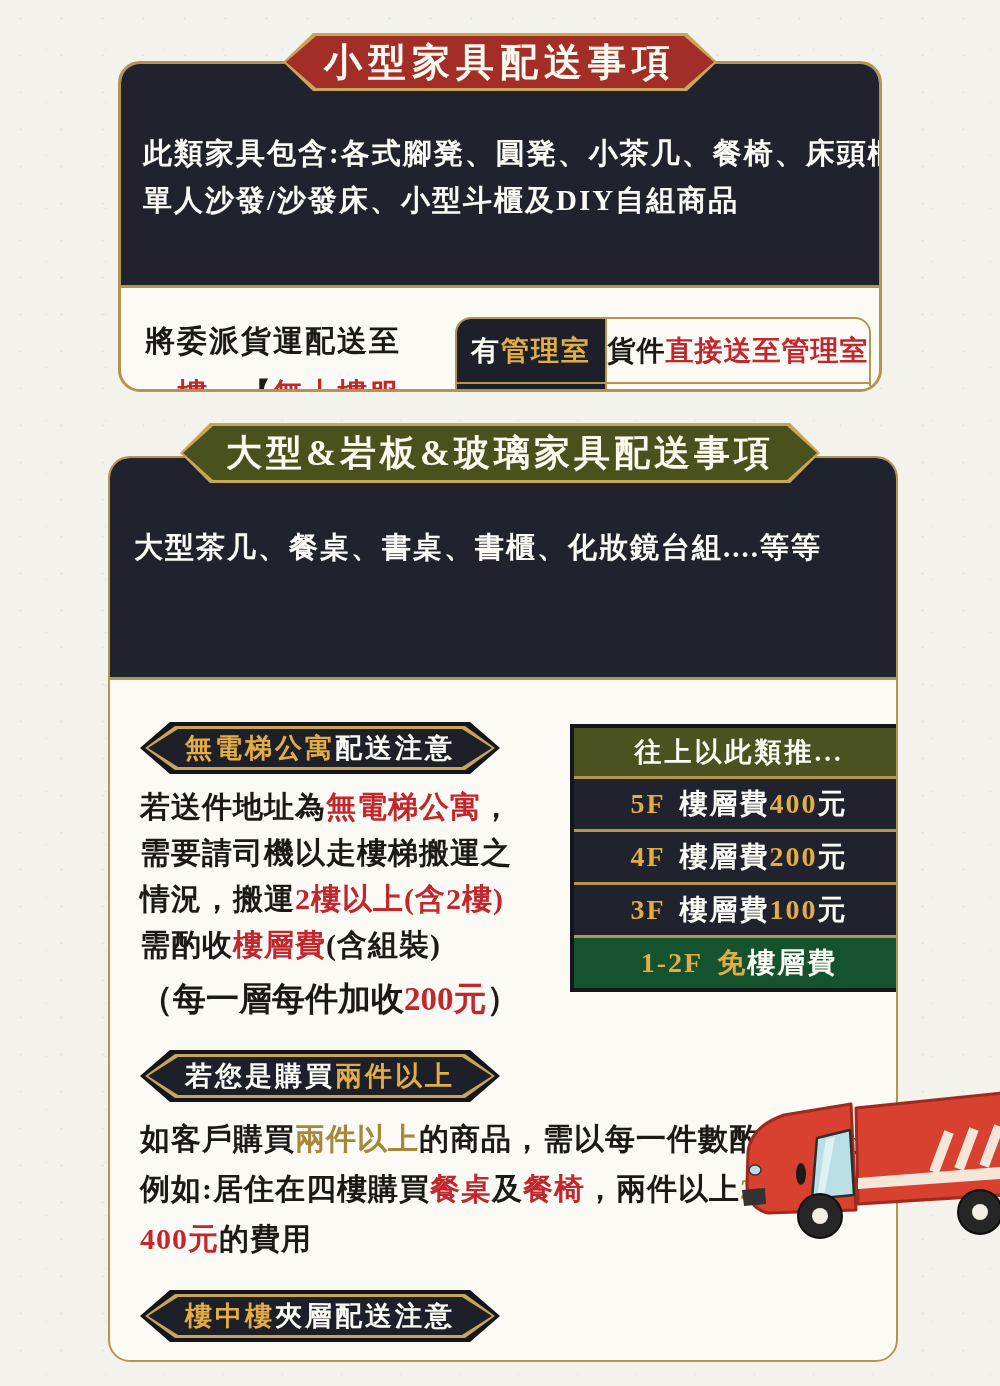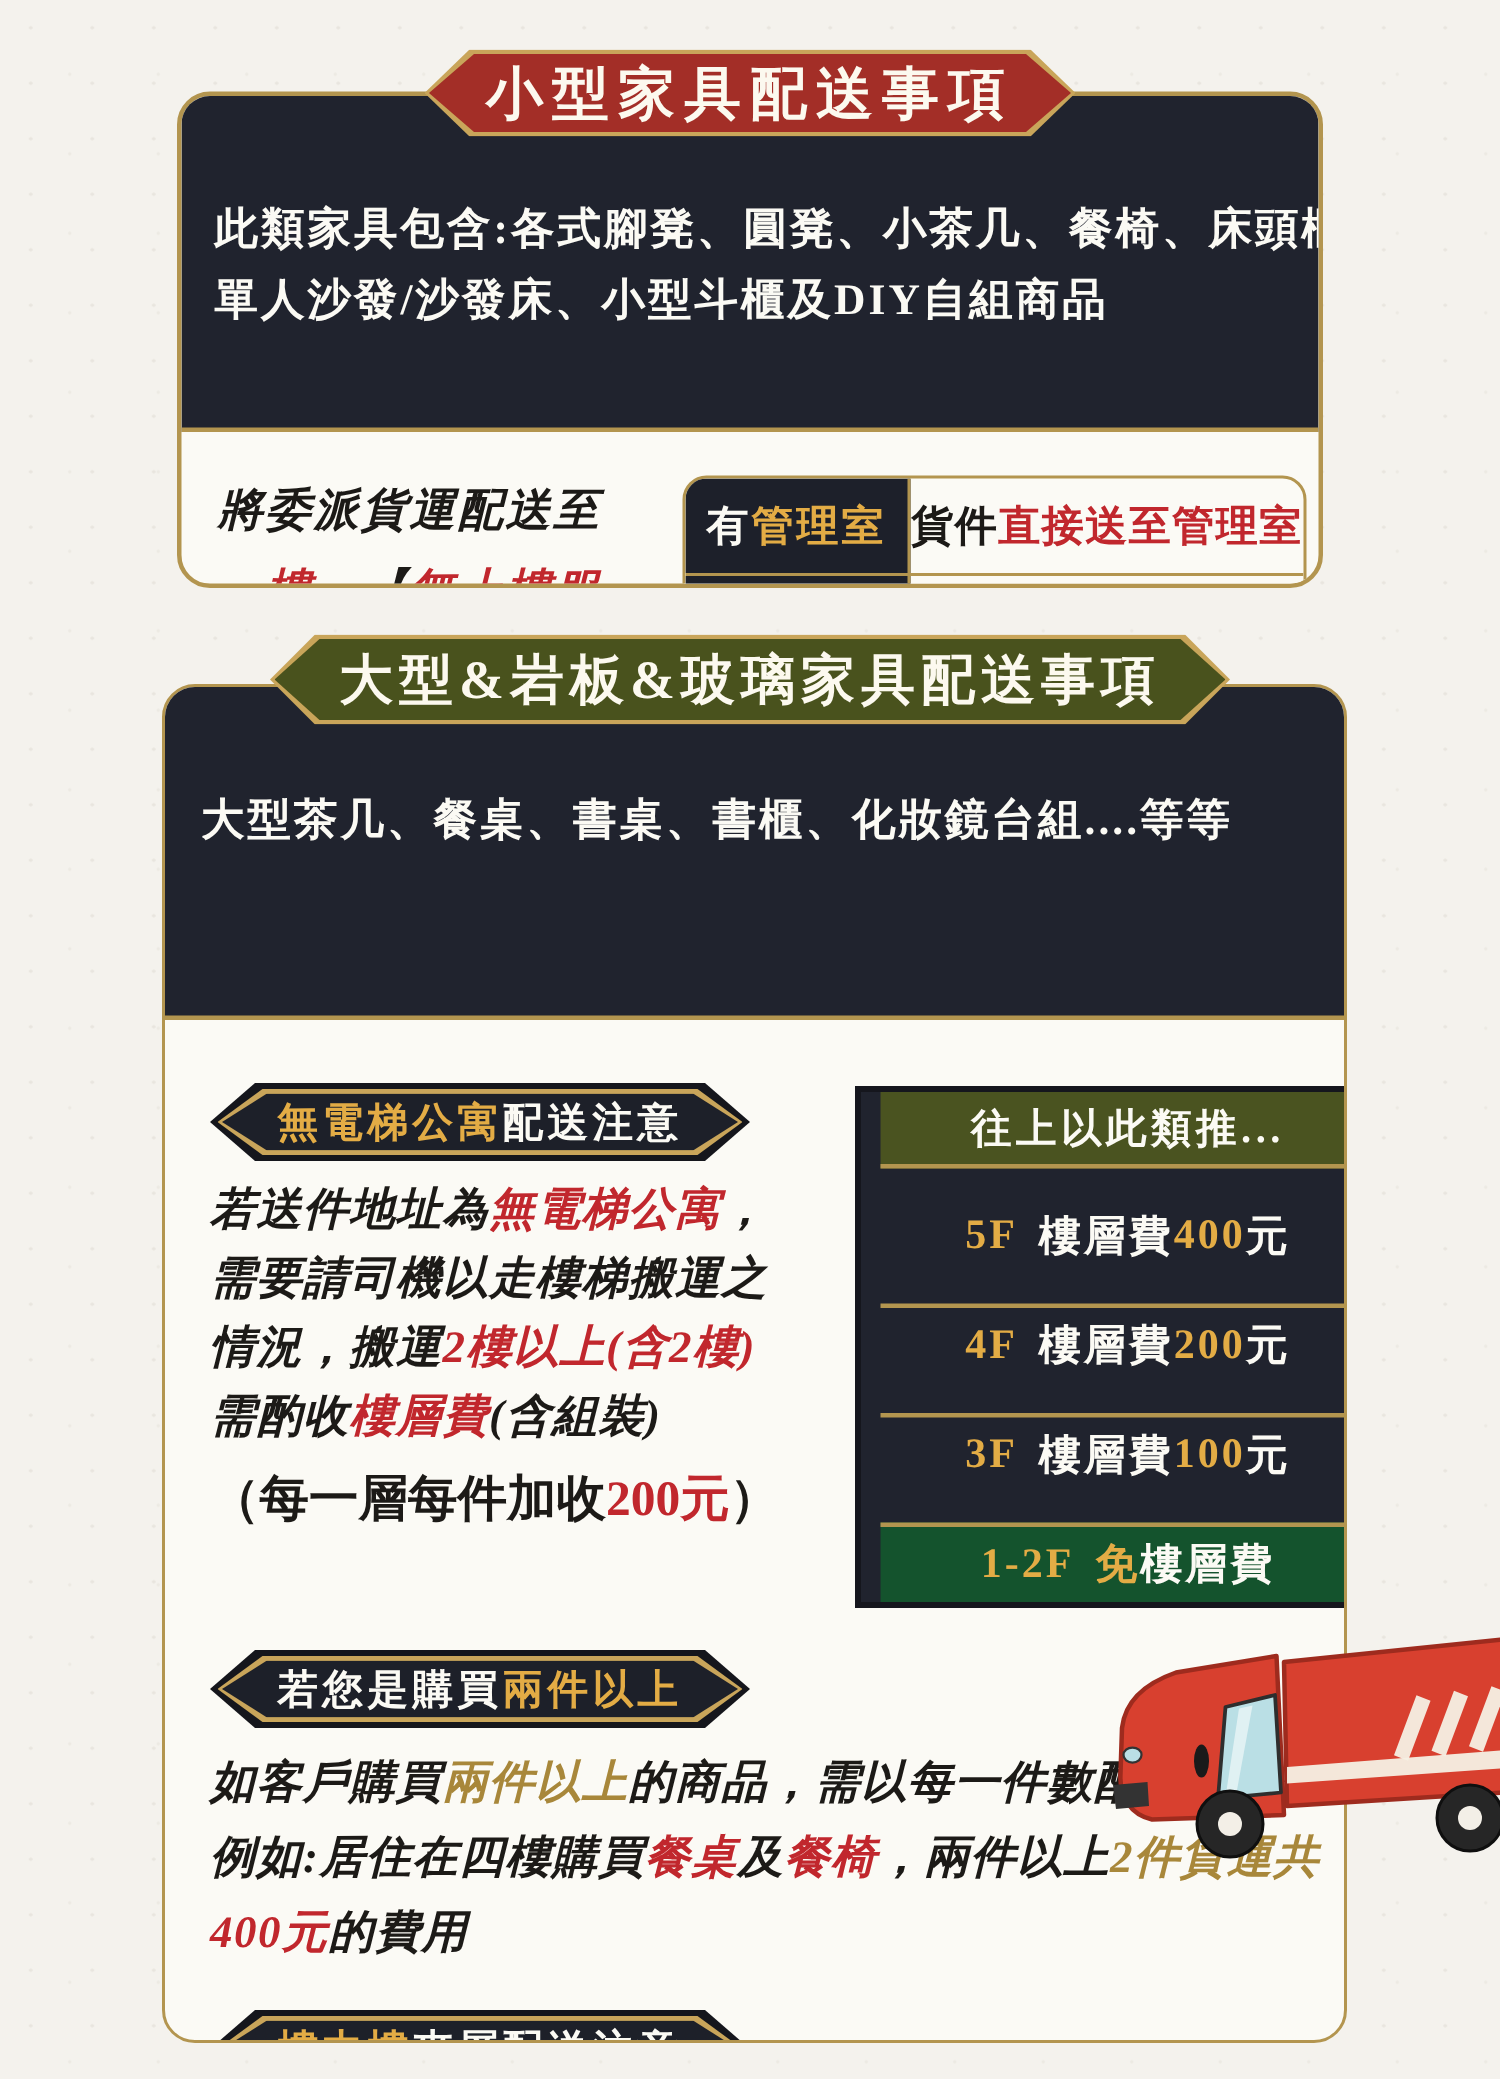--- a/index.html
+++ b/index.html
@@ -42,21 +42,21 @@
     background:#fbfaf5;overflow:hidden;
   }
   .darkpart{background:#20232e;border-bottom:3px solid #b3954f;color:#fbfaf4;}
   .inc-line{white-space:nowrap;font-size:29px;letter-spacing:2px;line-height:47px;}
   
   .seg-k{color:#1c1a17;}
   .seg-r{color:#c1272d;}
   .seg-g{color:#a8873a;}
   .seg-w{color:#fbfaf4;}
   .seg-gb{color:#e3ac45;}
-  .line{white-space:nowrap;font-style:italic;}
+  .line{white-space:nowrap;}
   
   #box1-light{display:flex;padding:26px 8px 0 24px;gap:14px;}
   #delivery-note{width:296px;font-size:30px;line-height:53px;letter-spacing:2px;}
   #management-table{
     flex:1;border:2px solid #b3954f;border-radius:16px;overflow:hidden;
     align-self:flex-start;margin-top:3px;background:#fbfaf5;
   }
   .mgmt-row{display:flex;height:63px;}
   .mgmt-row + .mgmt-row{border-top:2px solid #b3954f;}
   .mgmt-left{
@@ -69,29 +69,29 @@
     font-size:28px;letter-spacing:1px;white-space:nowrap;
   }
   
   #box2-light{padding:42px 24px 0 30px;position:relative;}
   #row-no-elevator{display:flex;gap:22px;}
   #col-left{width:408px;flex:none;}
   #para-no-elevator{margin-top:10px;font-size:30px;line-height:46px;letter-spacing:1px;}
   #paren-line{font-size:33px;margin-top:9px;letter-spacing:0px;white-space:nowrap;}
   #floor-fee-table{
     width:330px;flex:none;margin-top:2px;border:4px solid #15161d;
-    background:#20232e;align-self:flex-start;padding-left:13px;
+    background:#20232e;align-self:flex-start;
   }
   .ft-head{
     height:48px;background:#4a5320;display:flex;align-items:center;justify-content:center;
     color:#fbfaf4;font-size:27px;letter-spacing:3px;border-bottom:3px solid #b3954f;
   }
   .ft-row{
     height:50px;display:flex;align-items:center;justify-content:center;
-    font-size:28px;letter-spacing:2px;white-space:nowrap;margin-top:20px;
+    font-size:28px;letter-spacing:2px;white-space:nowrap;
   }
   .ft-row + .ft-row{border-top:3px solid #b3954f;}
   .ft-free{background:#14532d;}
   .mr14{margin-right:14px;}
   
   .para{font-size:30px;line-height:50px;letter-spacing:1px;}
   #sec-two-items{margin-top:28px;}
   #para-two-items{margin-top:12px;}
   #sec-mezzanine{margin-top:26px;}
   #para-mezzanine{margin-top:12px;line-height:48px;}

